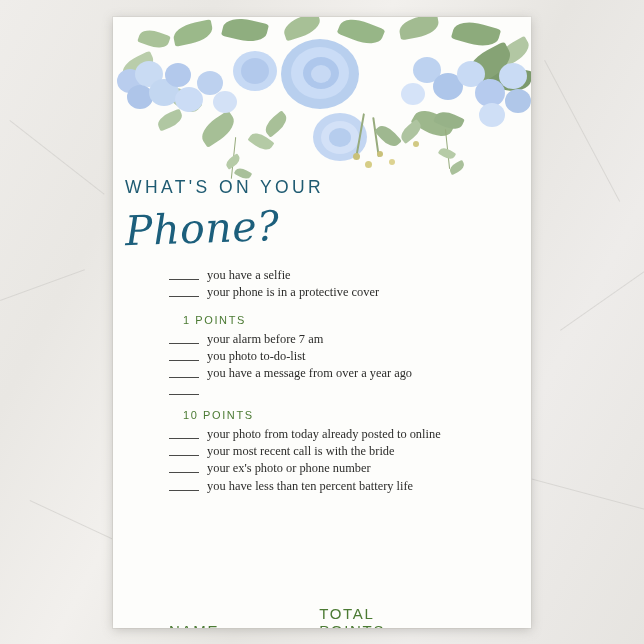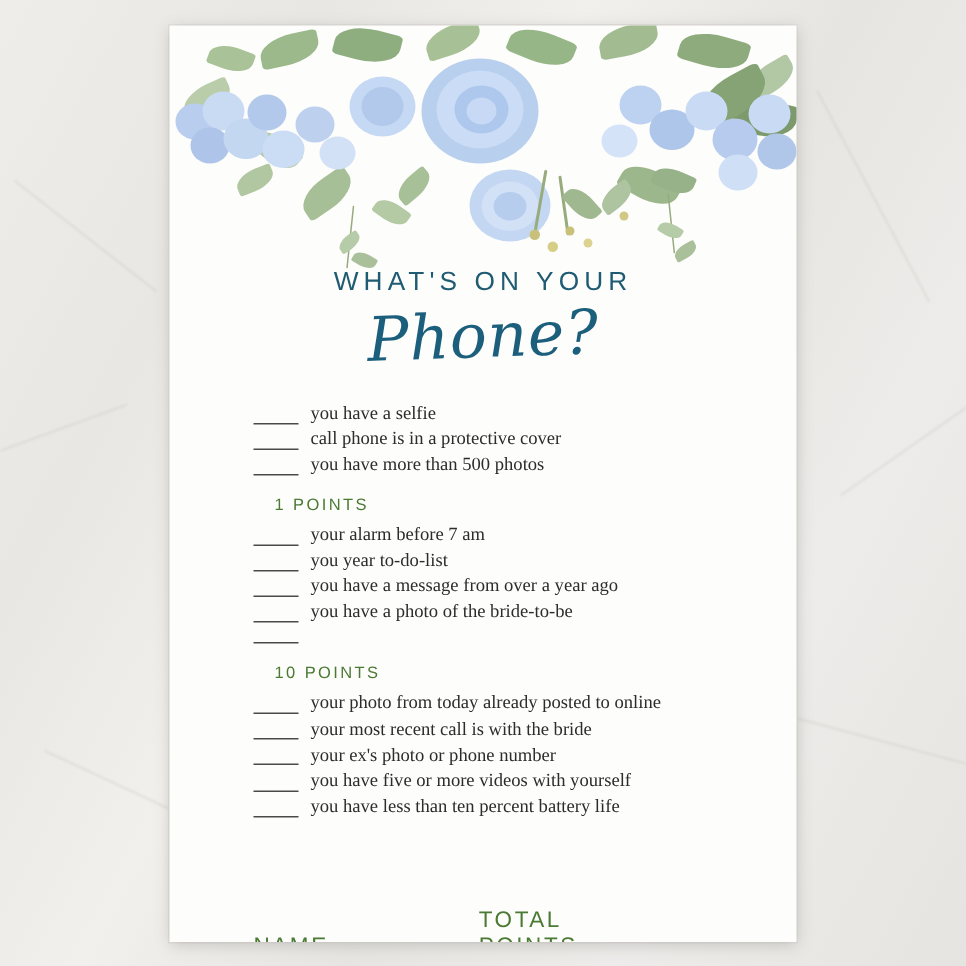--- a/index.html
+++ b/index.html
@@ -61,24 +61,23 @@
   }
   .stem {
     position: absolute;
     background: #97ab7d;
     border-radius: 2px;
   }
 
   
   .title-wrap {
     position: absolute;
-    left: 0;
+    left: 12px;
     top: 160px;
     width: 418px;
-    text-align: center;
   }
   .title-line1 {
     font-family: "Liberation Sans", sans-serif;
     font-size: 17.5px;
     letter-spacing: 3.4px;
     color: #1f5b72;
     font-weight: 400;
   }
   .title-line2 {
     margin-top: 2px;
@@ -105,21 +104,21 @@
     font-family: "Liberation Sans", sans-serif;
     font-size: 11px;
     letter-spacing: 1.6px;
     color: #4b7a33;
     font-weight: 400;
     margin-left: 14px;
     margin-bottom: 7px;
   }
   .q-row {
     display: flex;
-    align-items: flex-end;
+    align-items: flex-start;
     margin-bottom: 3.5px;
   }
   .blank {
     display: inline-block;
     width: 30px;
     border-bottom: 1px solid #4a4a48;
     height: 10px;
     margin-right: 8px;
     flex: none;
   }
@@ -250,68 +249,56 @@
 
     <div class="body">
 
       <div class="section">
         <div class="q-row">
           <span class="blank"></span>
           <span class="q-text">you have a selfie</span>
         </div>
         <div class="q-row">
           <span class="blank"></span>
-          <span class="q-text">call phone is in a protective cover</span>
-        </div>
-        <div class="q-row">
-          <span class="blank"></span>
-          <span class="q-text">you have more than 500 photos</span>
+          <span class="q-text">your phone is in a protective cover</span>
         </div>
       </div>
 
       <div class="section">
         <div class="section-title">1 POINTS</div>
         <div class="q-row">
           <span class="blank"></span>
           <span class="q-text">your alarm before 7 am</span>
         </div>
         <div class="q-row">
           <span class="blank"></span>
-          <span class="q-text">you year to-do-list</span>
+          <span class="q-text">you photo to-do-list</span>
         </div>
         <div class="q-row">
           <span class="blank"></span>
           <span class="q-text">you have a message from over a year ago</span>
-        </div>
-        <div class="q-row">
-          <span class="blank"></span>
-          <span class="q-text">you have a photo of the bride-to-be</span>
         </div>
         <div class="q-row">
           <span class="blank"></span>
         </div>
       </div>
 
       <div class="section">
         <div class="section-title">10 POINTS</div>
         <div class="q-row">
           <span class="blank"></span>
           <span class="q-text">your photo from today already posted to online</span>
         </div>
         <div class="q-row">
           <span class="blank"></span>
           <span class="q-text">your most recent call  is with the bride</span>
         </div>
         <div class="q-row">
           <span class="blank"></span>
           <span class="q-text">your ex's photo or phone number</span>
-        </div>
-        <div class="q-row">
-          <span class="blank"></span>
-          <span class="q-text">you have five or more videos with yourself</span>
         </div>
         <div class="q-row">
           <span class="blank"></span>
           <span class="q-text">you have less than ten percent battery life</span>
         </div>
       </div>
 
     </div>
 
     <div class="footer">

